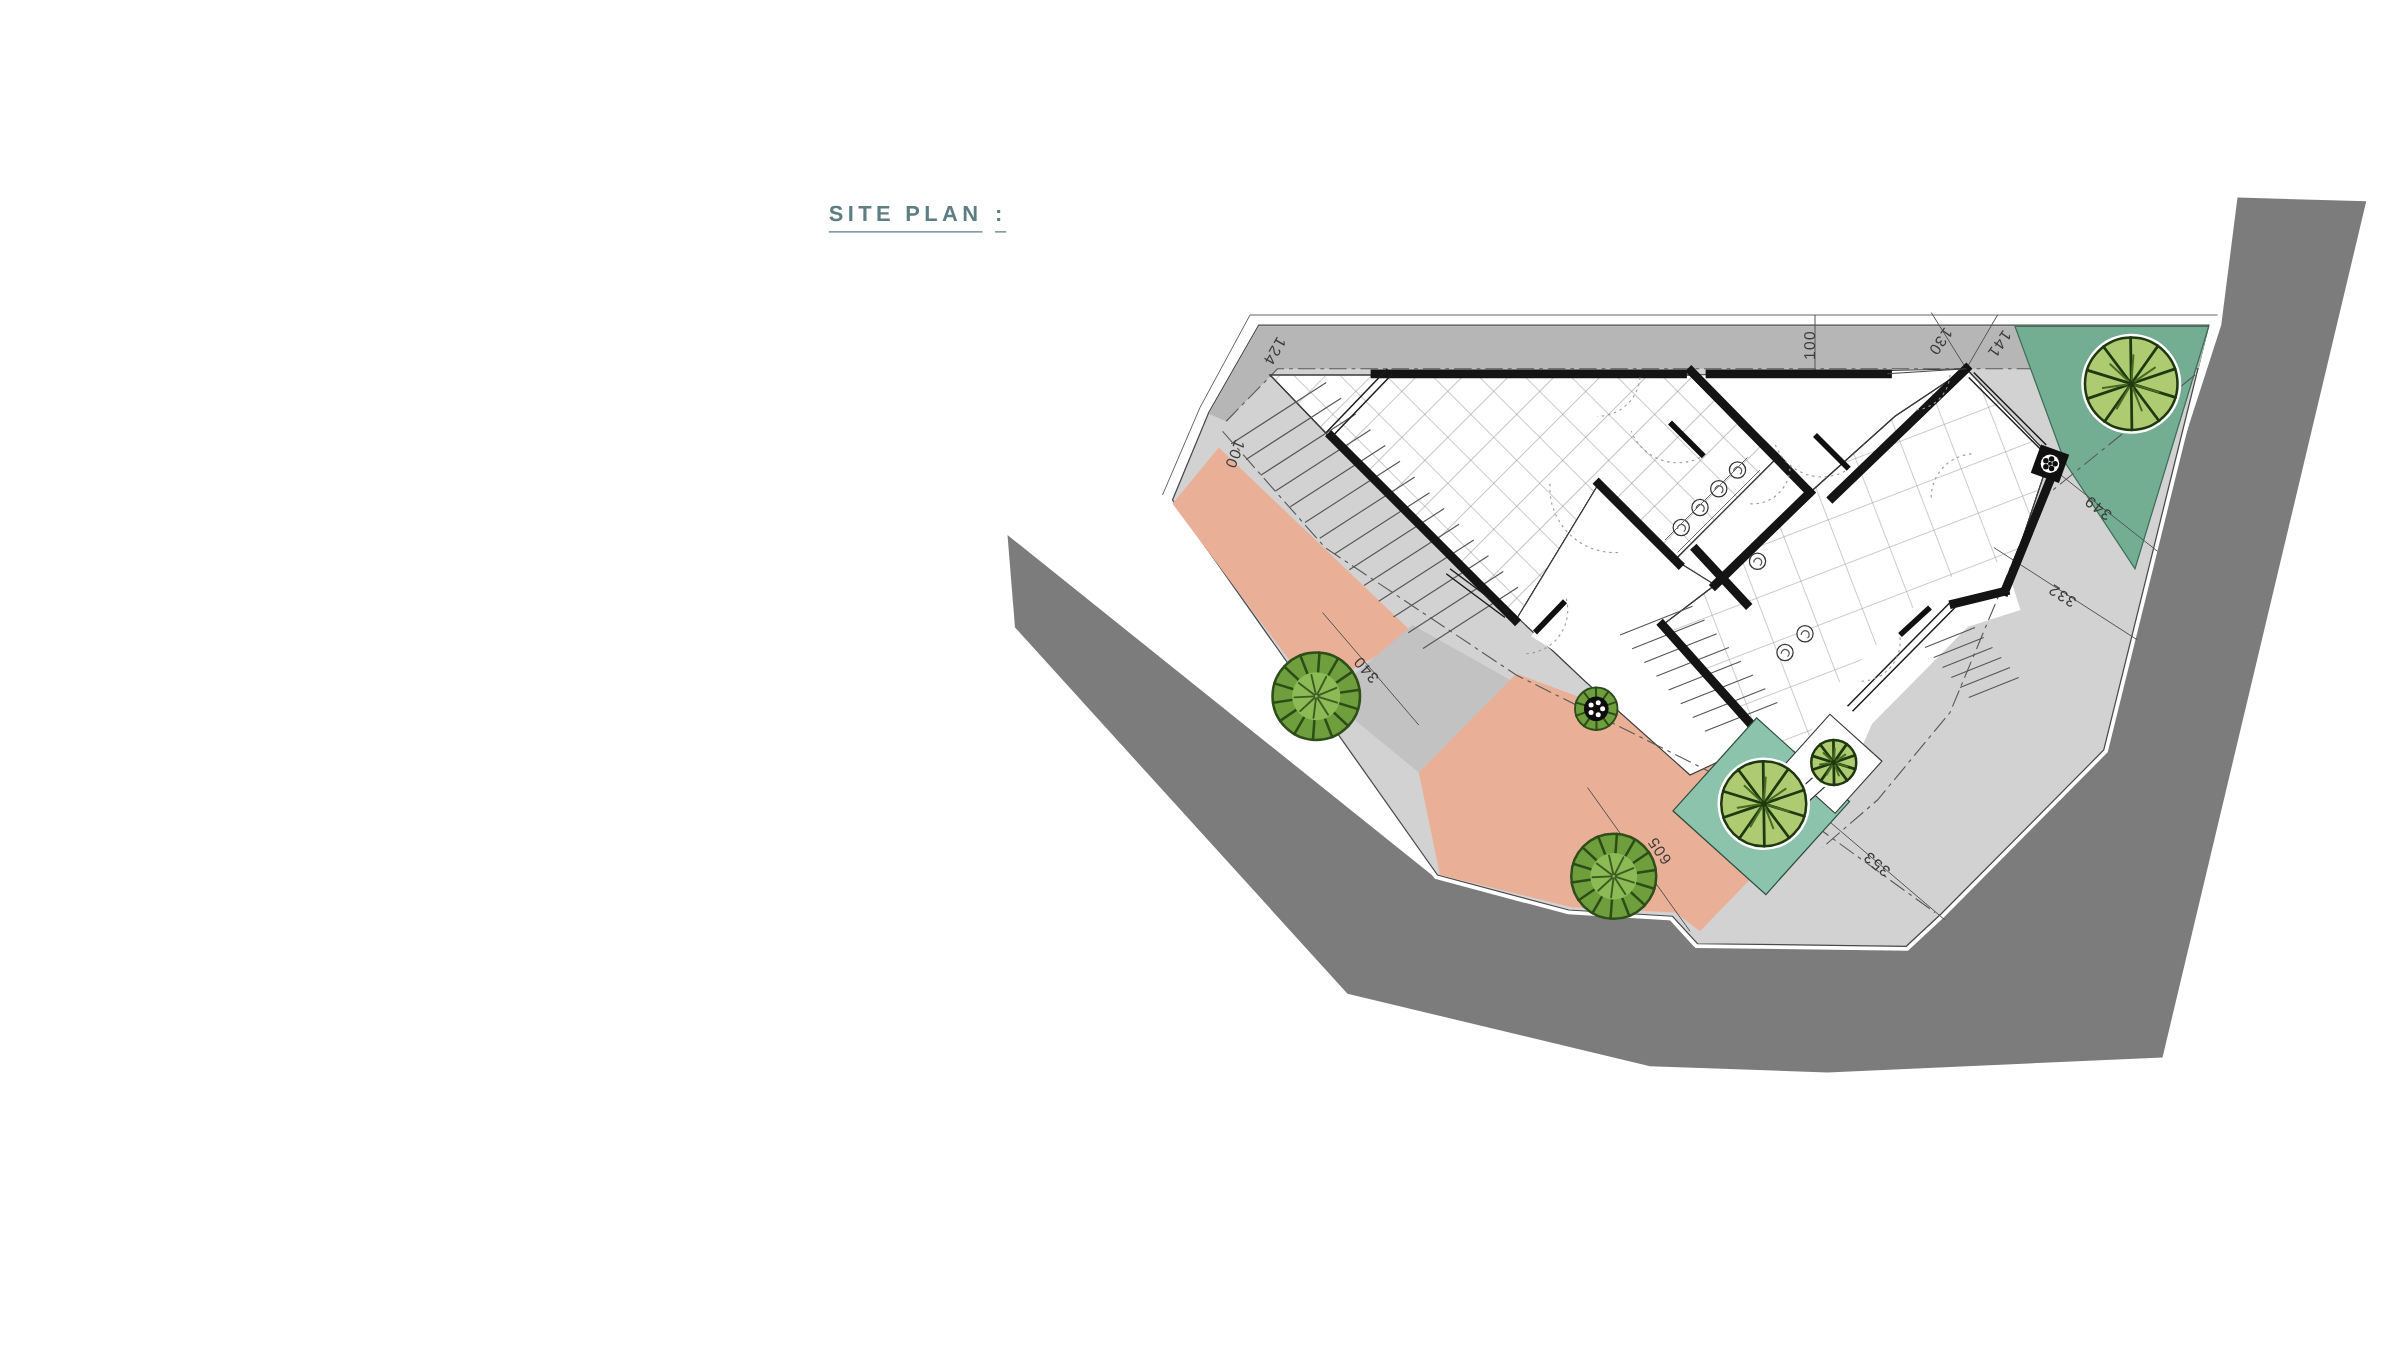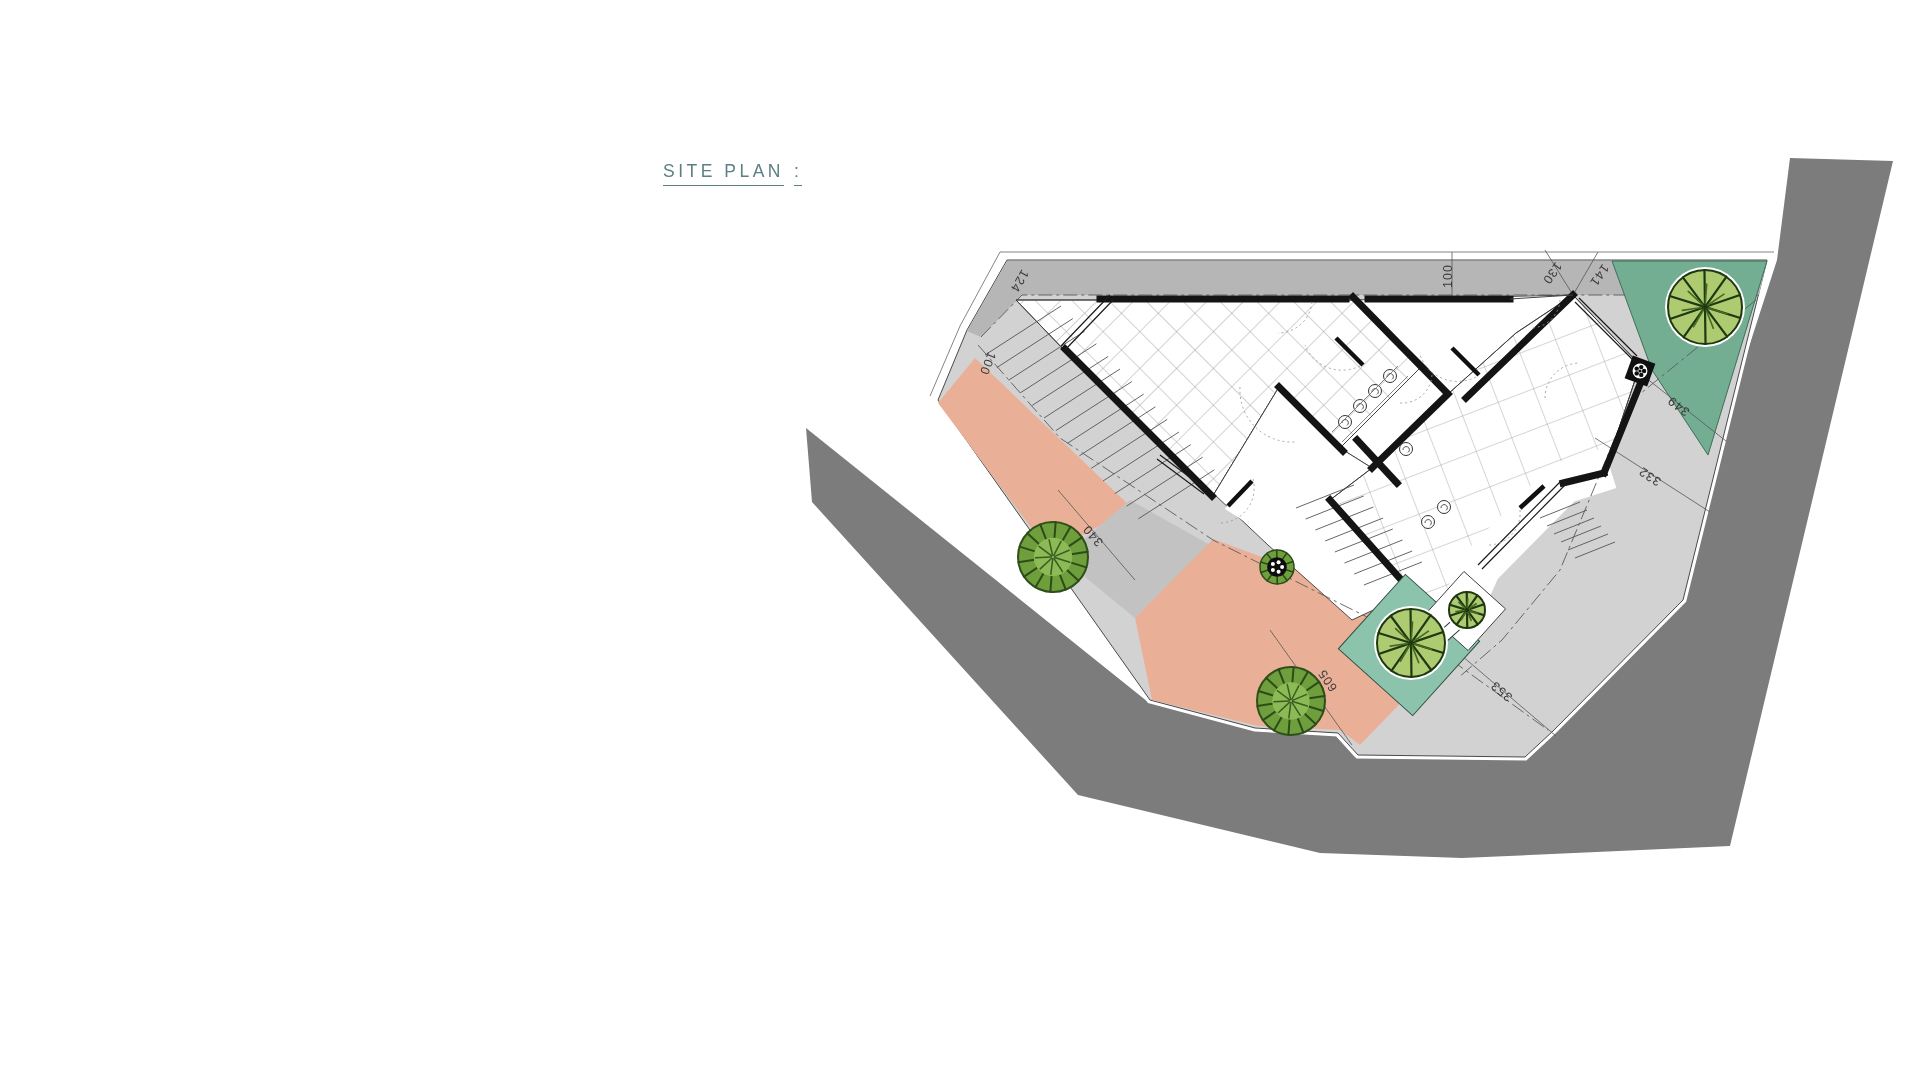--- a/index.html
+++ b/index.html
@@ -5,21 +5,21 @@
   :root{
     --c-road:#7c7c7c; --c-paving:#d2d2d2; --c-strip:#b6b6b6; --c-terrace:#eab097;
     --c-green1:#73ad92; --c-green2:#8cc3ad; --c-wall:#141414; --c-tile:#909090;
     --c-dim:#3a3a3a; --c-title:#5d7f83; --c-bg:#ffffff;
   }
   html,body{margin:0;padding:0;width:1920px;height:1080px;background:var(--c-bg);
     font-family:"Liberation Sans",sans-serif;overflow:hidden;}
   .stage{position:relative;width:1920px;height:1080px;}
   .plan-title{position:absolute;left:663px;top:161px;display:flex;gap:10px;
     color:var(--c-title);font-size:17.5px;letter-spacing:3.5px;font-weight:400;}
-  .plan-title span{border-bottom:1.6px solid var(--c-title);padding-bottom:3px;}
+  .plan-title span{border-bottom:1.6px solid var(--c-title);padding-bottom:3px;font-weight:bold;}
   svg{position:absolute;left:0;top:0;}
   .road{fill:var(--c-road);}
   .site{fill:var(--c-paving);stroke:#4a4a4a;stroke-width:1;}
   .site-halo{fill:none;stroke:#ffffff;stroke-width:7;}
   .strip{fill:var(--c-strip);}
   .green1{fill:var(--c-green1);stroke:#3f6f59;stroke-width:1;}
   .green2{fill:var(--c-green2);stroke:#2e4f40;stroke-width:1;}
   .terr{fill:var(--c-terrace);}
   .wedge{fill:#c2c2c2;}
   .whitefloor{fill:#ffffff;stroke:#3a3a3a;stroke-width:0.9;}

